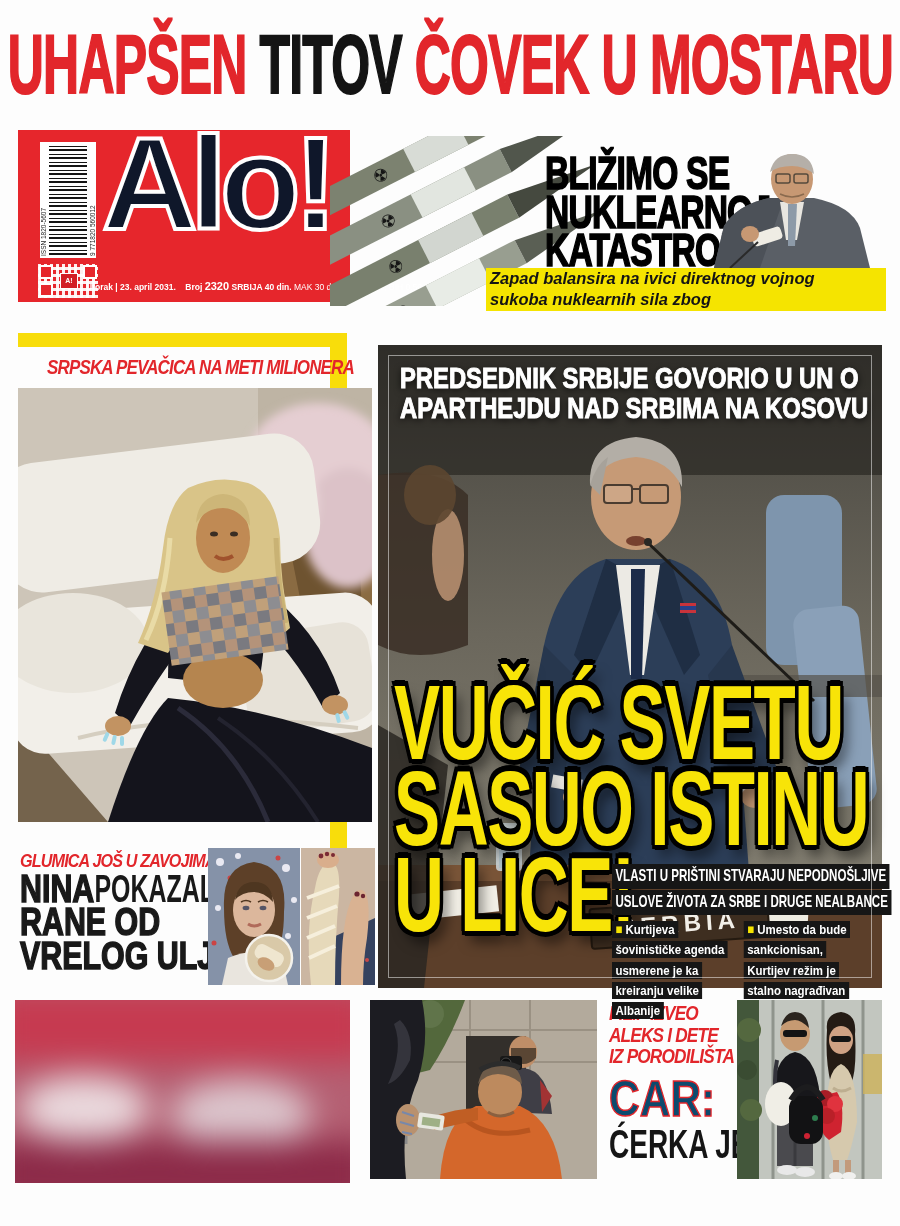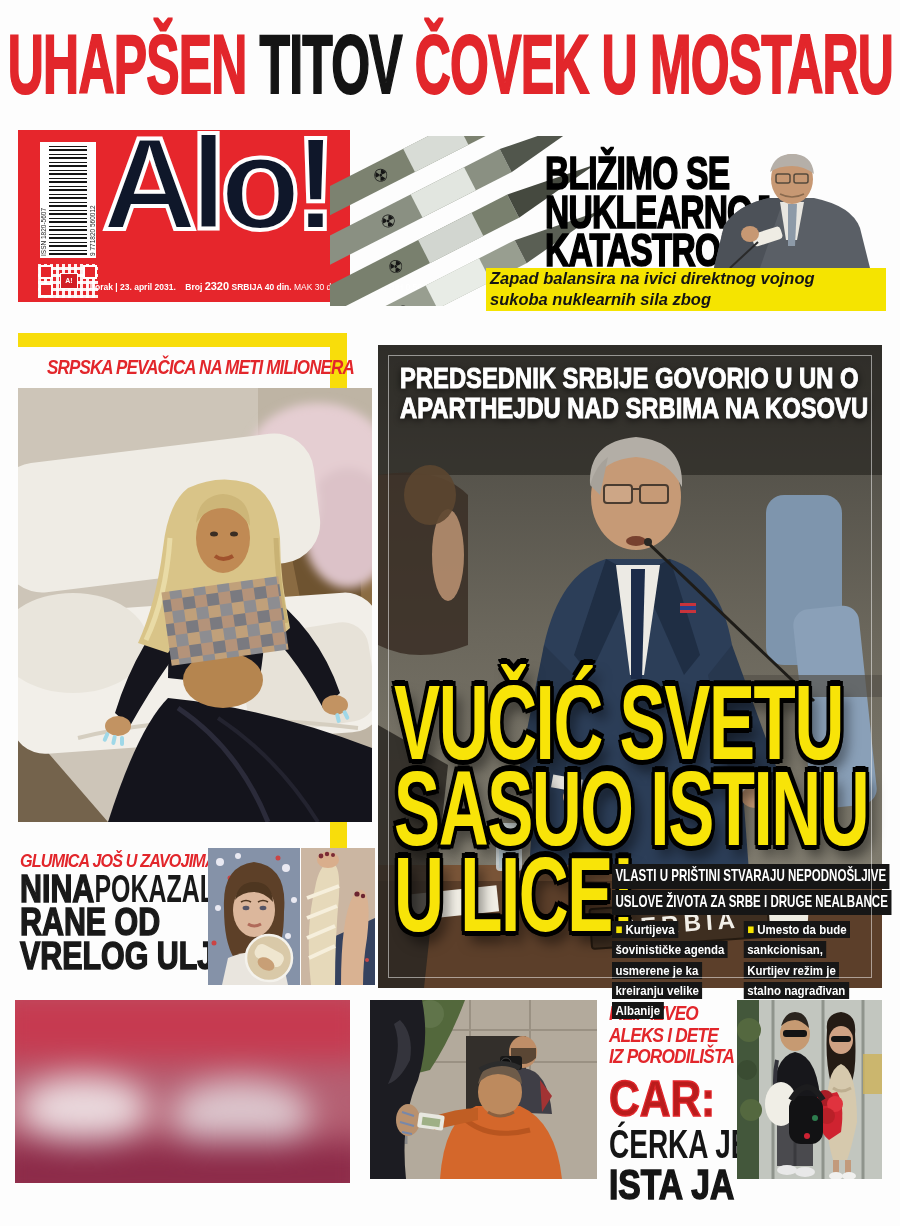--- a/index.html
+++ b/index.html
@@ -79,21 +79,21 @@
   .ad{left:15px;top:1000px;width:335px;height:183px;overflow:hidden;background:#b56073;}
   .ad .blur{position:absolute;inset:-24px;filter:blur(16px);}
   .ad .b1{position:absolute;left:0;right:0;top:14px;height:72px;background:#c63a50;}
   .ad .b2{position:absolute;left:28px;top:100px;width:130px;height:66px;background:#ead9dd;border-radius:50%;}
   .ad .b3{position:absolute;left:180px;top:104px;width:140px;height:70px;background:#dcc6cd;border-radius:50%;}
   .ad .b4{position:absolute;left:0;right:0;bottom:0;height:66px;background:#8c2a48;}
   .ph-street{left:370px;top:1000px;width:227px;height:179px;}
   .car-col{left:609px;top:1002px;width:130px;}
   .car-kick{font-size:21px;line-height:1.03;}
   .car-kick .cond{transform:scaleX(.82);}
-  .car-name{margin-top:10px;font-size:50px;font-weight:900;color:#b91c1c;line-height:.9;}
+  .car-name{margin-top:10px;font-size:50px;font-weight:900;color:#0c4a6e;line-height:.9;}
   .car-name .cond{transform:scale(.85,1);-webkit-text-stroke:1.5px #e2262b;}
   .car-l2{margin-top:4px;font-size:40px;font-weight:900;color:#151515;line-height:.9;}
   .car-l2 .cond{transform:scale(.7,1);}
   .car-l3{margin-top:3px;font-size:41px;font-weight:900;color:#151515;line-height:.9;}
   .car-l3 .cond{transform:scale(.82,1.05);-webkit-text-stroke:1.5px #151515;}
   .ph-couple{left:737px;top:1000px;width:145px;height:179px;}
 </style>
 </head>
 <body>
 
@@ -452,21 +452,20 @@
   </svg>
 
   <div class="abs car-col">
     <div class="car-kick hl italic red">
       <span class="cond">FILIP IZVEO</span><br>
       <span class="cond">ALEKS I DETE</span><br>
       <span class="cond">IZ PORODILIŠTA</span>
     </div>
     <div class="car-name"><span class="cond">CAR:</span></div>
     <div class="car-l2"><span class="cond">ĆERKA JE</span></div>
-    <div class="car-l3"><span class="cond">ISTA JA</span></div>
   </div>
 
   <svg class="abs ph-couple" viewBox="0 0 145 179">
     <rect width="145" height="179" fill="#c2c6bf"></rect>
     <g stroke="#8f948c" stroke-width="3">
         <line x1="36" y1="0" x2="36" y2="179"></line>
         <line x1="86" y1="0" x2="86" y2="179"></line>
         <line x1="126" y1="0" x2="126" y2="179"></line>
       </g>
     <rect x="0" y="0" width="22" height="179" fill="#43573b"></rect>

